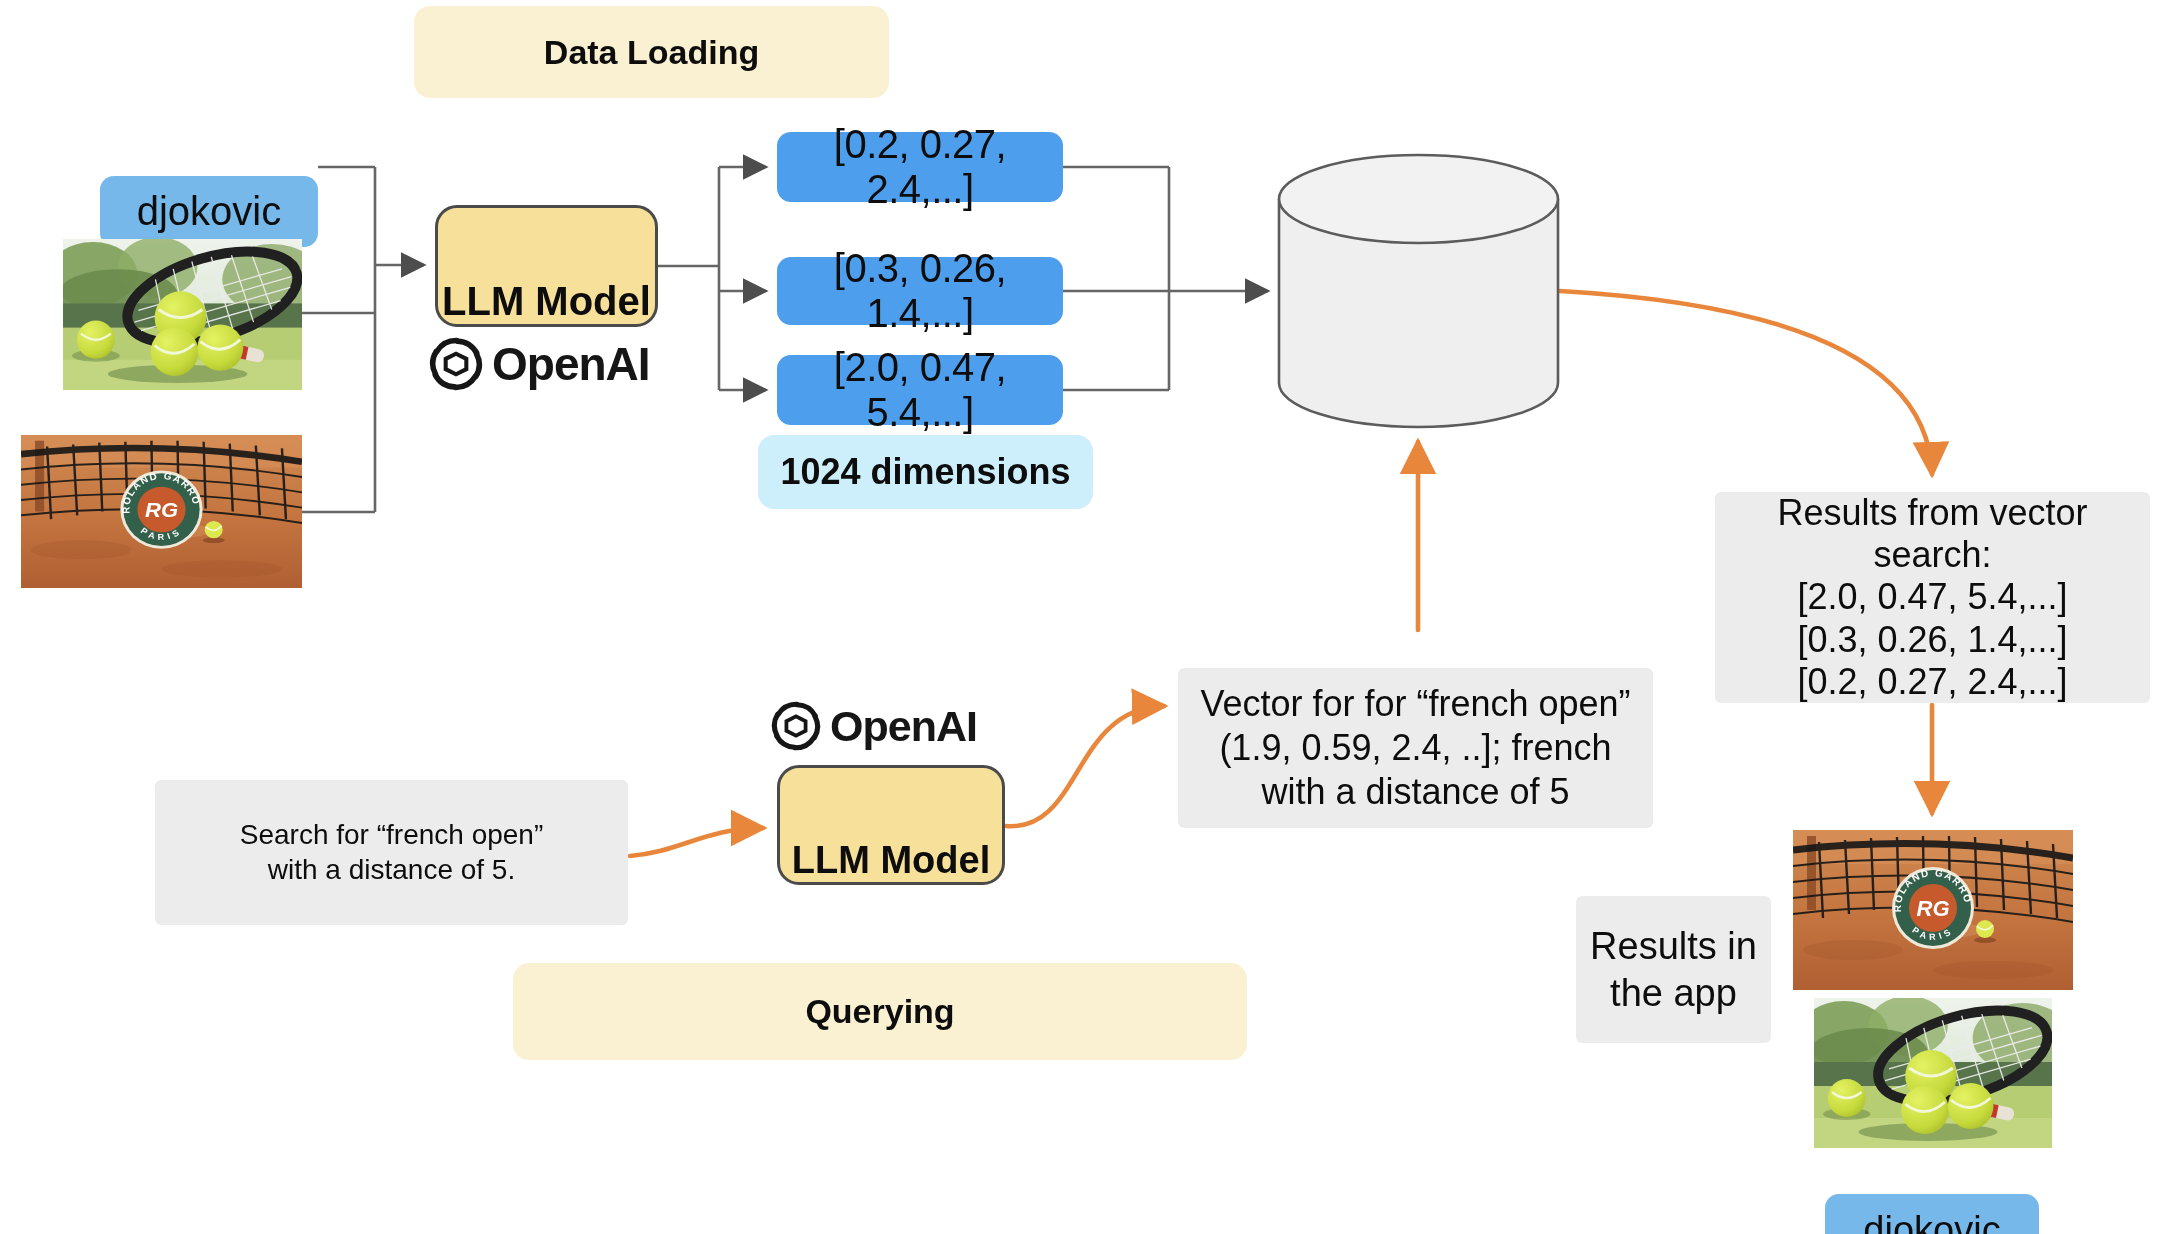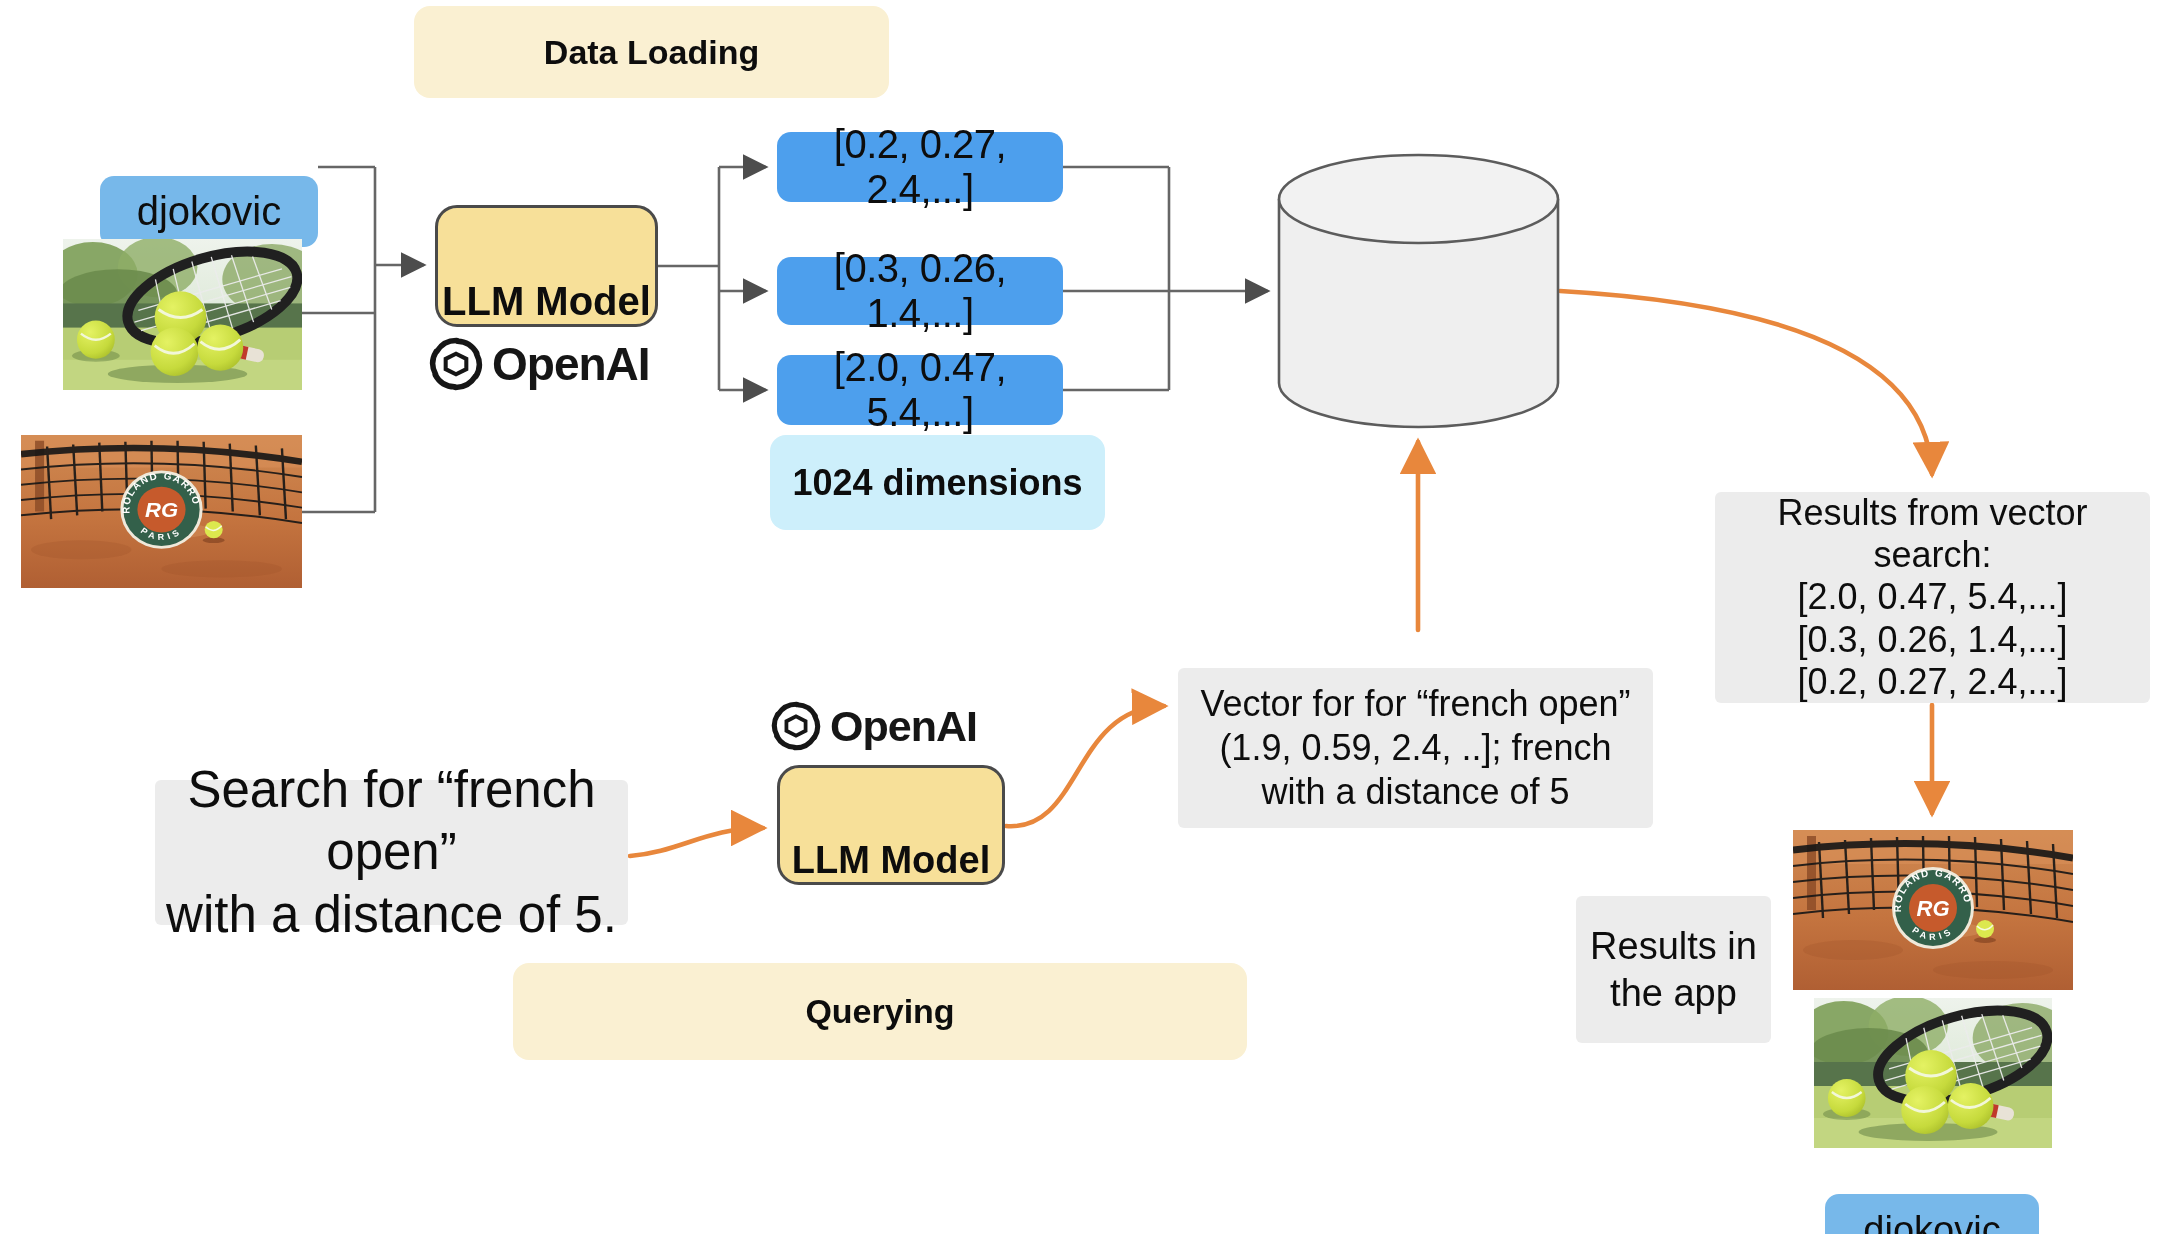--- a/index.html
+++ b/index.html
@@ -216,37 +216,37 @@
 
   <div class="box vec" style="left:777px;top:132px;width:286px;height:70px;">
     <span>[0.2, 0.27, 2.4,...]</span>
   </div>
   <div class="box vec" style="left:777px;top:257px;width:286px;height:68px;">
     <span>[0.3, 0.26, 1.4,...]</span>
   </div>
   <div class="box vec" style="left:777px;top:355px;width:286px;height:70px;">
     <span>[2.0, 0.47, 5.4,...]</span>
   </div>
-  <div class="box cyan" style="left:758px;top:435px;width:335px;height:95px;margin-left:12px;">
+  <div class="box cyan" style="left:758px;top:435px;width:335px;height:74px;">
     <span>1024 dimensions</span>
   </div>
 
   <svg class="abs" style="left:1269px;top:145px;" width="300" height="295" viewBox="0 0 300 295">
     <path d="M10,54 L10,238 A139.5,44 0 0 0 289,238 L289,54" fill="#EFEFEF" stroke="#5c5c5c" stroke-width="2.6"></path>
     <ellipse cx="149.5" cy="54" rx="139.5" ry="44" fill="#F2F2F2" stroke="#5c5c5c" stroke-width="2.6"></ellipse>
   </svg>
 
   <div class="box graybox" style="left:1715px;top:492px;width:435px;height:211px;padding:0 6px;line-height:1.17;">
     <div>Results from vector search:</div>
     <div>[2.0, 0.47, 5.4,...]</div>
     <div>[0.3, 0.26, 1.4,...]</div>
     <div>[0.2, 0.27, 2.4,...]</div>
   </div>
 
-  <div class="box graybox" style="left:155px;top:780px;width:473px;height:145px;font-size:51px;">
+  <div class="box graybox" style="left:155px;top:780px;width:473px;height:145px;font-size:28px;">
     <div>Search for “french open”</div>
     <div>with a distance of 5.</div>
   </div>
 
   <div class="openai" style="left:770px;top:700px;">
     <svg width="52" height="52">
         <use href="#openai-glyph"></use>
       </svg>
     <span class="word" style="font-size:43px;">OpenAI</span>
   </div>

